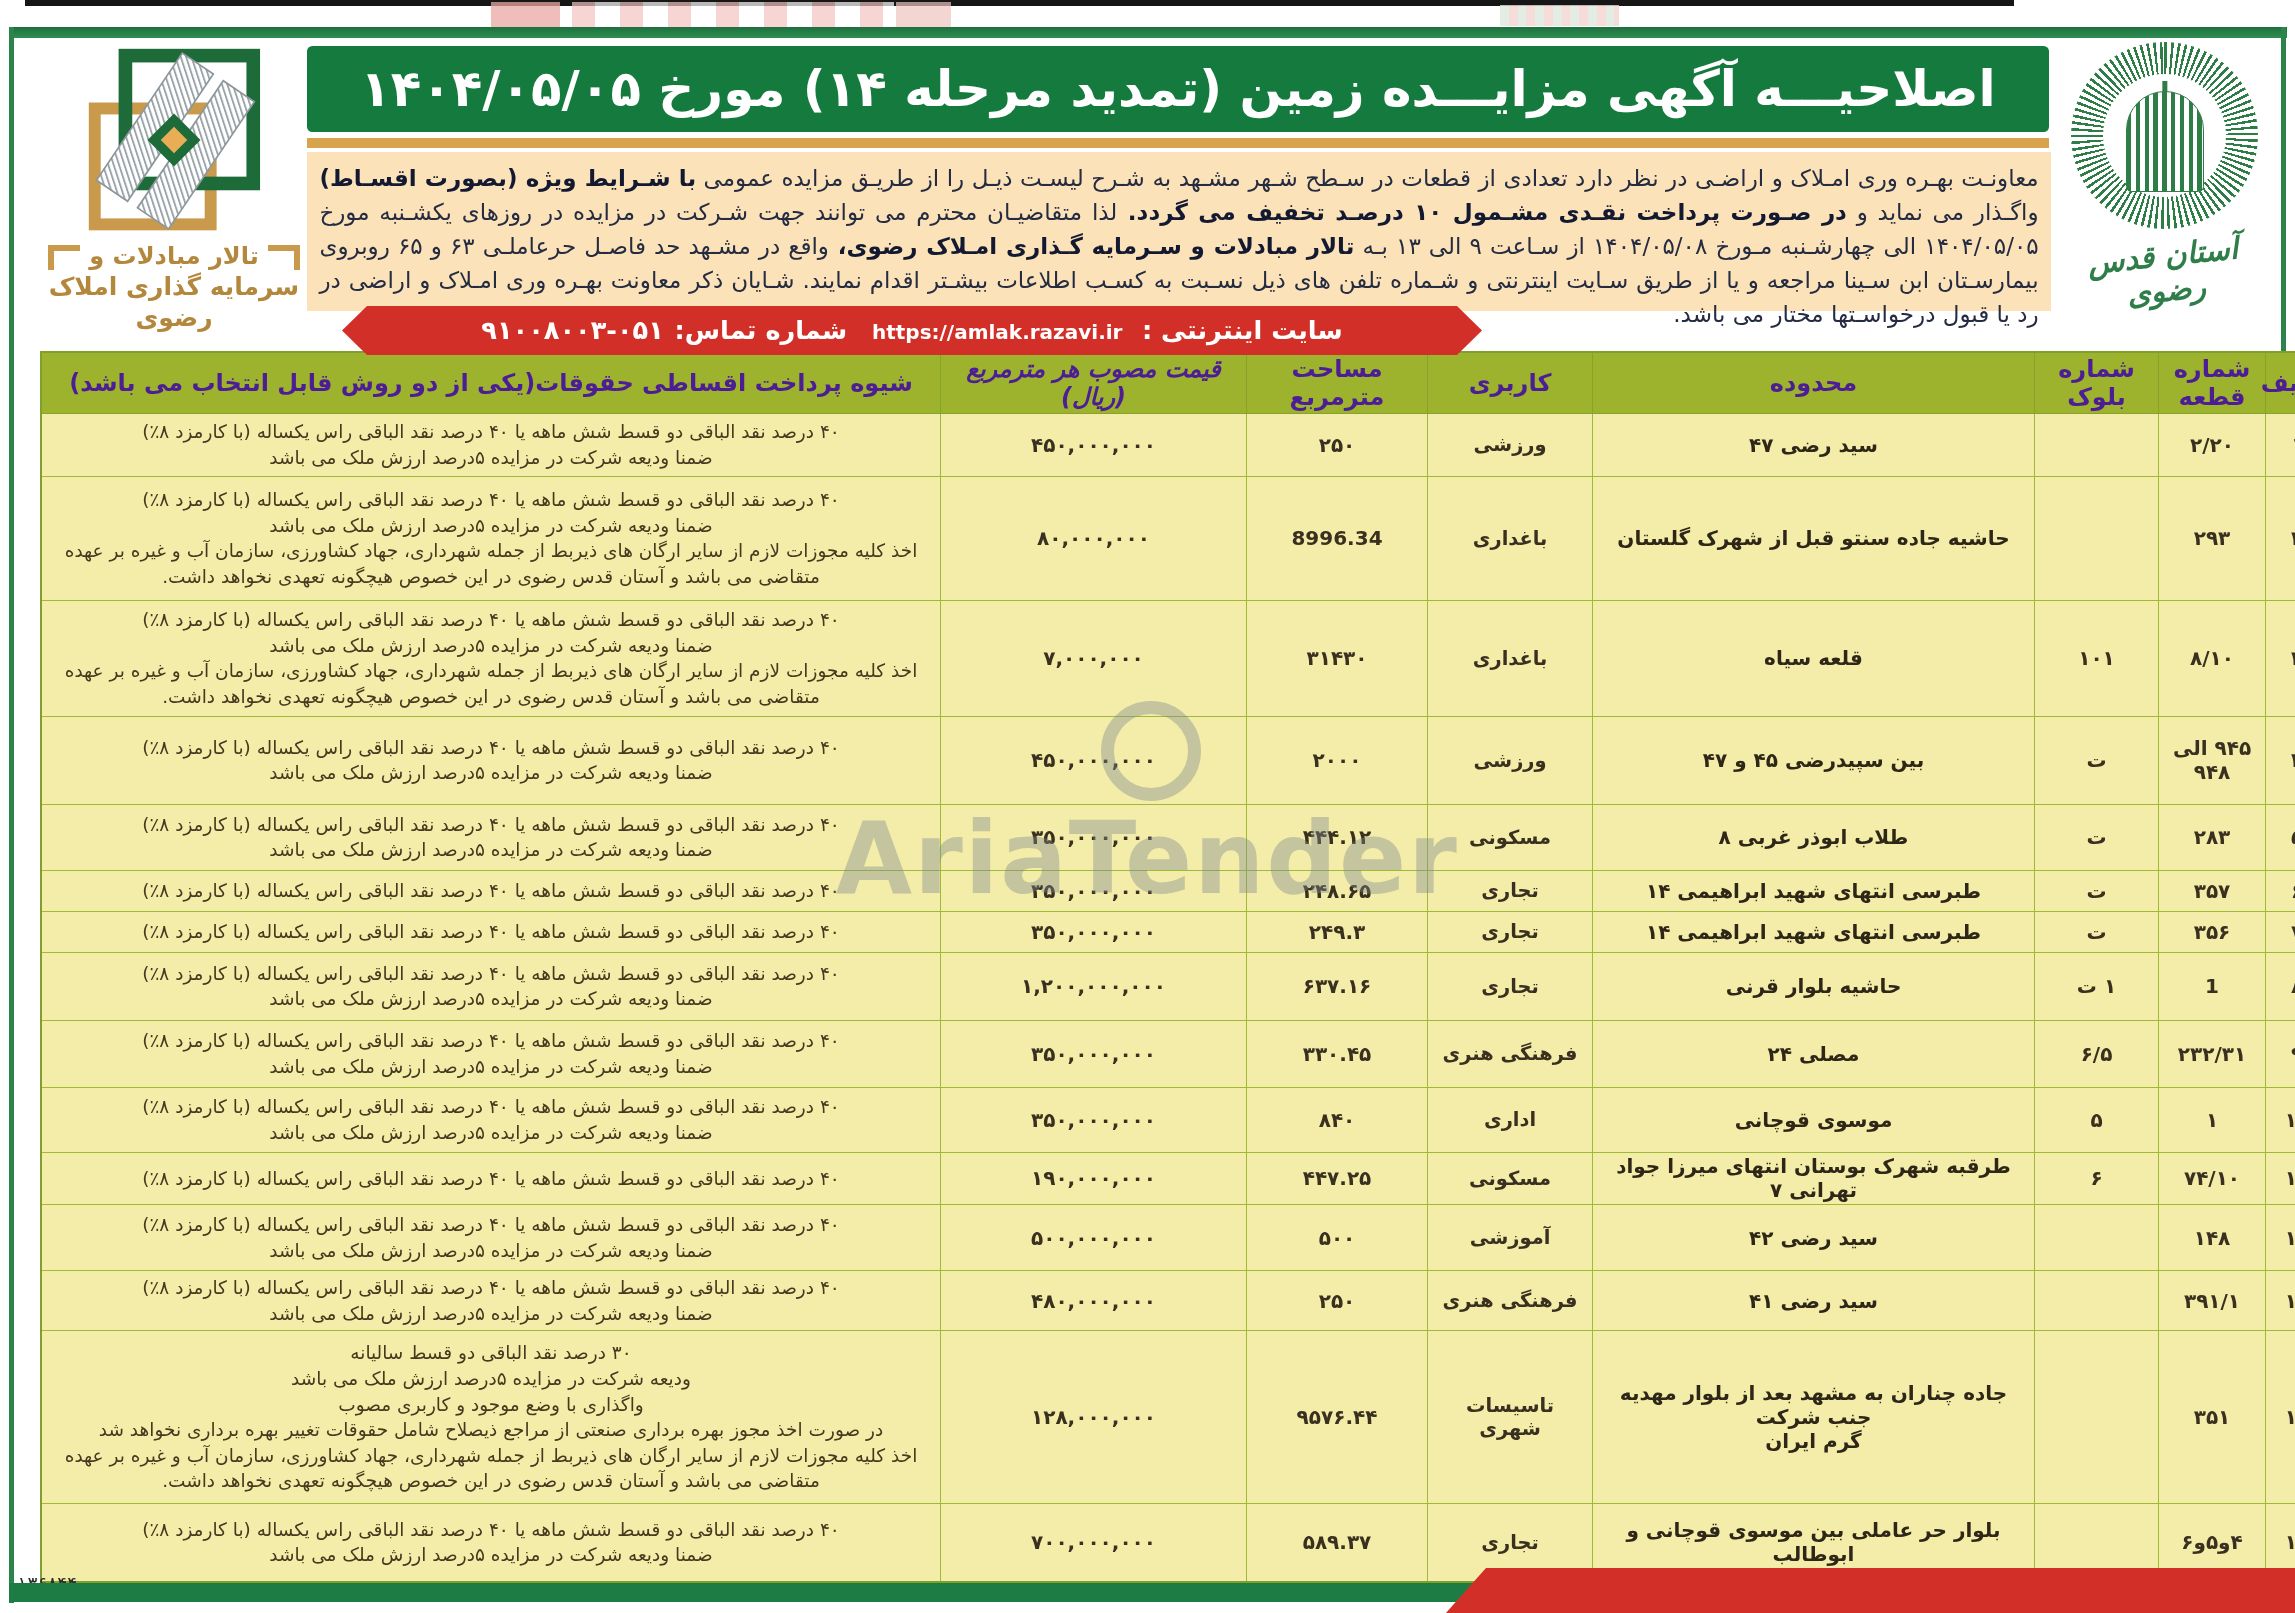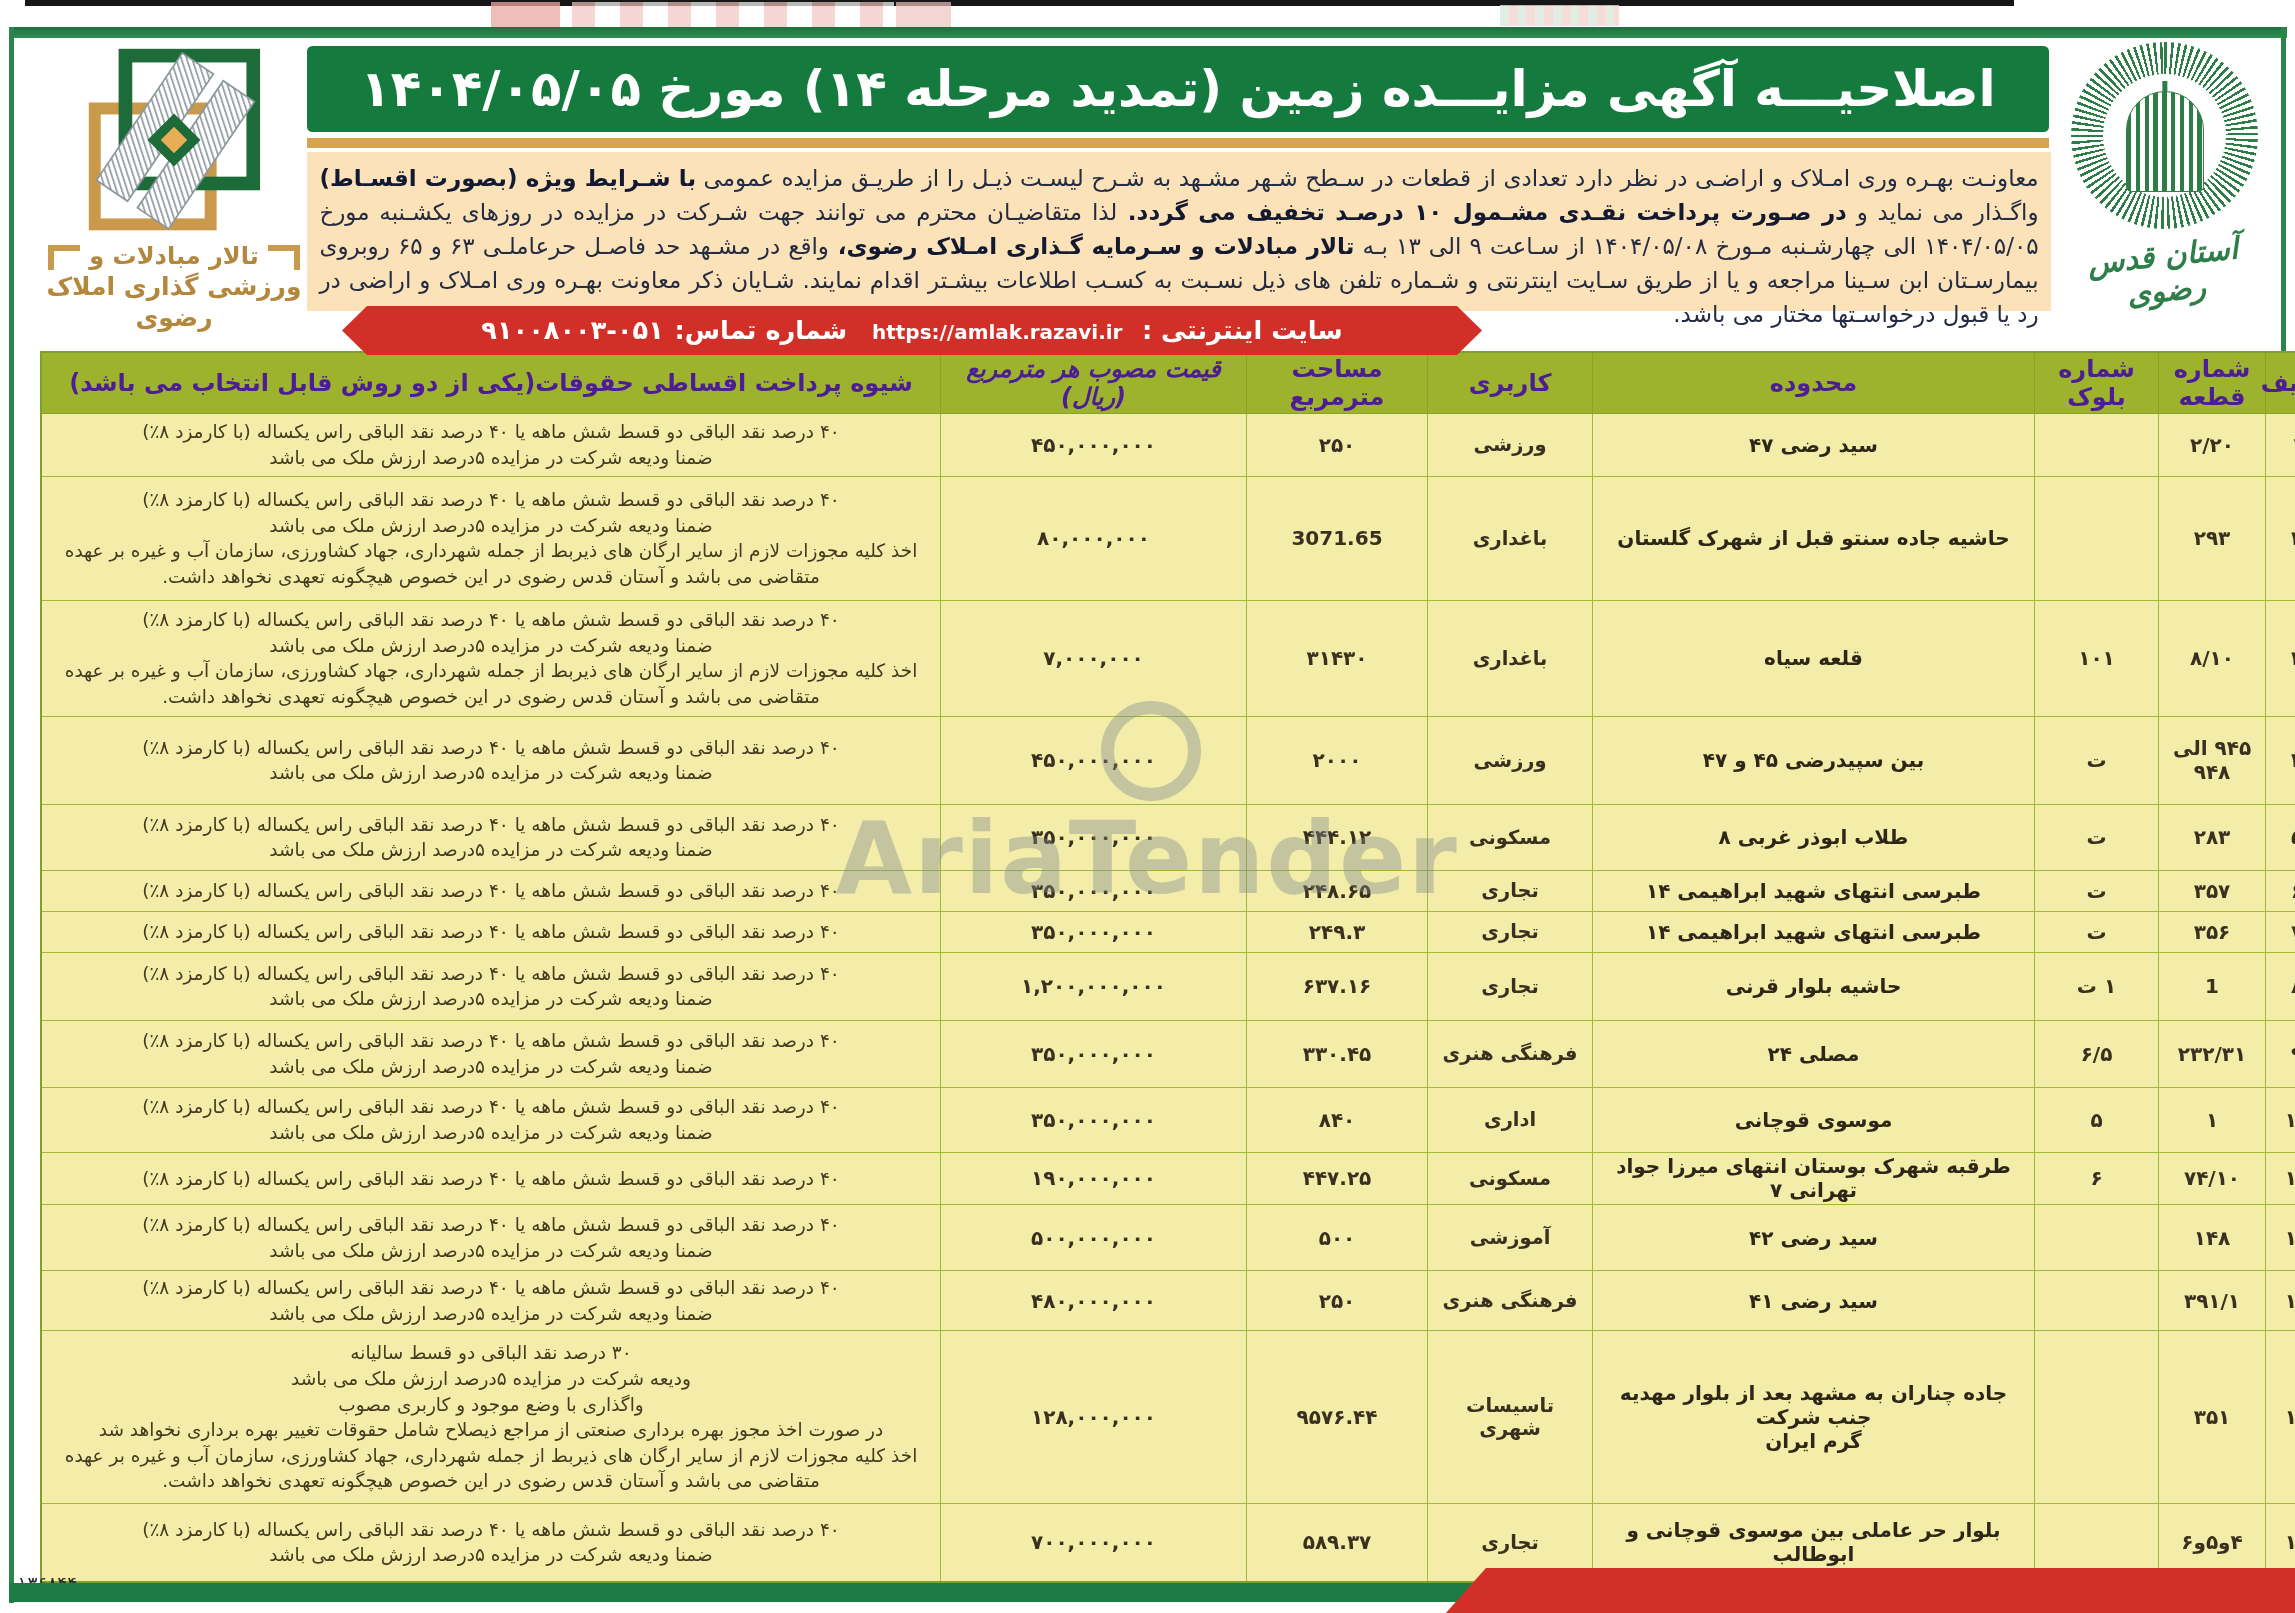--- a/index.html
+++ b/index.html
@@ -95,21 +95,21 @@
       <rect x="25" y="66" width="180" height="44" fill="url(#hatch)" stroke="#8d979b" stroke-width="2"></rect>
       <rect x="25" y="124" width="180" height="44" fill="url(#hatch)" stroke="#8d979b" stroke-width="2"></rect>
     </g>
     <rect x="93" y="93" width="44" height="44" transform="rotate(45 115 115)" fill="#1e6b3a"></rect>
     <rect x="104" y="104" width="22" height="22" transform="rotate(45 115 115)" fill="#e8ad55"></rect>
   </svg>
   <span class="corner c-tl"></span>
   <span class="corner c-tr"></span>
   <div class="talar-cap">
     <div class="l1">تالار مبادلات و</div>
-    <div class="l2">ورزشی گذاری املاک رضوی</div>
+    <div class="l2">سرمایه گذاری املاک رضوی</div>
   </div>
 </div>
 
 <div class="logo-right">
   <div class="sunburst">
     <div class="finial"></div>
     <div class="dome"></div>
   </div>
   <div class="signature">آستان قدس رضوی</div>
 </div>
@@ -154,21 +154,21 @@
         <td class="num">۴۵۰,۰۰۰,۰۰۰</td>
         <td class="pay">۴۰ درصد نقد الباقی دو قسط شش ماهه یا ۴۰ درصد نقد الباقی راس یکساله (با کارمزد ۸٪)
 ضمنا ودیعه شرکت در مزایده ۵درصد ارزش ملک می باشد</td>
       </tr>
       <tr style="height: 124px;">
         <td class="num">۲</td>
         <td class="num">۲۹۳</td>
         <td class="num"></td>
         <td class="zone">حاشیه جاده سنتو قبل از شهرک گلستان</td>
         <td class="usage">باغداری</td>
-        <td class="num">3071.65</td>
+        <td class="num">8996.34</td>
         <td class="num">۸۰,۰۰۰,۰۰۰</td>
         <td class="pay">۴۰ درصد نقد الباقی دو قسط شش ماهه یا ۴۰ درصد نقد الباقی راس یکساله (با کارمزد ۸٪)
 ضمنا ودیعه شرکت در مزایده ۵درصد ارزش ملک می باشد
 اخذ کلیه مجوزات لازم از سایر ارگان های ذیربط از جمله شهرداری، جهاد کشاورزی، سازمان آب و غیره بر عهده
 متقاضی می باشد و آستان قدس رضوی در این خصوص هیچگونه تعهدی نخواهد داشت.</td>
       </tr>
       <tr style="height: 116px;">
         <td class="num">۳</td>
         <td class="num">۸/۱۰</td>
         <td class="num">۱۰۱</td>

